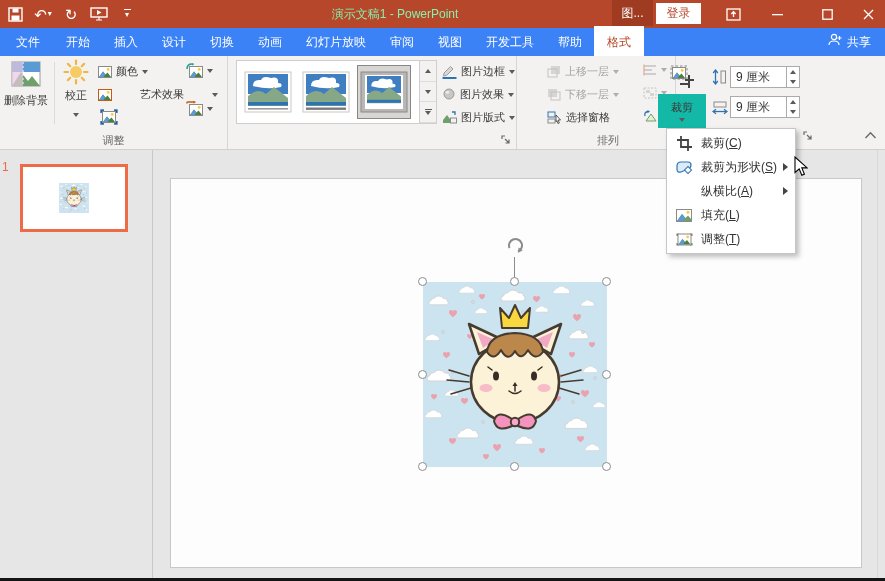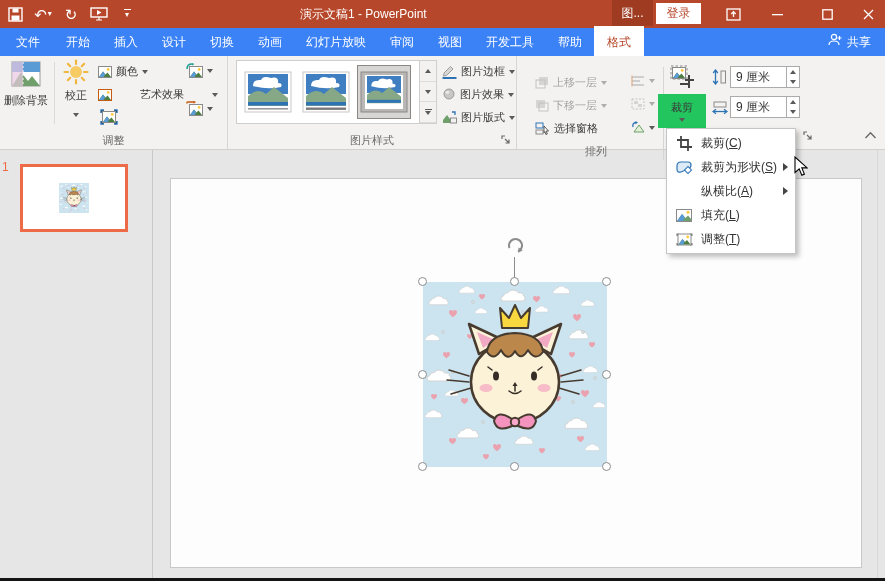--- a/index.html
+++ b/index.html
@@ -7,21 +7,21 @@
   .root { position:relative; width:885px; height:581px; overflow:hidden;
           font-family:"Liberation Sans","DejaVu Sans",sans-serif; background:#E6E6E6;
           -webkit-font-smoothing:antialiased; }
   .abs { position:absolute; }
 
   
   .titlebar { position:absolute; left:0; top:0; width:885px; height:28px; background:#B7472A; color:#fff; }
   .qat { position:absolute; left:6px; top:0; height:28px; display:flex; align-items:center; gap:10px; }
   .qat .qbtn { display:flex; align-items:center; justify-content:center; height:22px; min-width:18px; color:#fff; font-size:15px; line-height:1; cursor:default; }
   .qat .small-dd { font-size:8px; margin-left:1px; }
-  .win-title { position:absolute; left:300px; top:0; width:190px; height:28px; line-height:28px; font-size:12px; color:#ffffff; white-space:nowrap; }
+  .win-title { position:absolute; left:300px; top:0; width:190px; height:28px; line-height:28px; text-align:center; font-size:12px; color:#86efac; white-space:nowrap; }
   .ctx-chip { position:absolute; left:612px; top:0; width:41px; height:26px; background:#9E3B20; color:#fff; font-size:12px; line-height:26px; text-align:center; }
   .signin { position:absolute; left:656px; top:3px; width:45px; height:21px; background:#fff; color:#B7472A; font-size:12px; line-height:21px; text-align:center; }
   .winctl { position:absolute; top:0; height:28px; width:34px; display:flex; align-items:center; justify-content:center; }
 
   
   .tabrow { position:absolute; left:0; top:28px; width:885px; height:28px; background:#3b82f6; display:flex; align-items:stretch; }
   .tab { color:#fff; font-size:12px; line-height:28px; padding:0 12px; white-space:nowrap; }
   .tab.file { padding:0 14px; margin-left:2px; }
   .tab.active { background:#fff; color:#B7472A; margin-top:-2px; line-height:32px; height:32px; padding:0 13px; }
   .tab-extra { color:#fff; font-size:12px; line-height:28px; display:flex; align-items:center; gap:5px; padding:0 10px; }
@@ -41,21 +41,21 @@
   .tri-dn { width:0; height:0; border-left:3px solid transparent; border-right:3px solid transparent; border-top:4px solid #5A5A58; }
   .gallery { position:absolute; left:8px; top:4px; width:184px; height:64px; background:#fff; border:1px solid #CFCFCF; display:flex; gap:6px; padding:5px; }
   .thumb { width:52px; height:52px; display:flex; align-items:center; justify-content:center; }
   .thumb.sel { background:#D8D6D4; outline:1px solid #8A8886; }
   .gscroll { position:absolute; left:192px; top:4px; width:17px; height:64px; border:1px solid #CFCFCF; border-left:none; background:#F3F2F1; display:flex; flex-direction:column; }
   .gscroll > div { flex:1; display:flex; align-items:center; justify-content:center; border-bottom:1px solid #DCDCDA; }
   .launcher { position:absolute; width:12px; height:12px; }
 
   
   .cropbtn-top { position:absolute; left:658px; top:58px; width:48px; height:36px; display:flex; align-items:center; justify-content:center; }
-  .cropbtn-bottom { position:absolute; left:658px; top:94px; width:48px; height:34px; background:#22c55e; display:flex; flex-direction:column; align-items:center; justify-content:center; gap:3px; font-size:11px; color:#3B3A39; }
+  .cropbtn-bottom { position:absolute; left:658px; top:94px; width:48px; height:34px; background:#14b8a6; display:flex; flex-direction:column; align-items:center; justify-content:center; gap:3px; font-size:11px; color:#3B3A39; }
 
   
   .menu { position:absolute; left:666px; top:128px; width:130px; background:#fff; border:1px solid #C6C6C6; box-shadow:3px 3px 5px rgba(0,0,0,.25); z-index:60; padding:2px 0; }
   .mi { height:24px; display:flex; align-items:center; font-size:12px; color:#333; position:relative; }
   .mi .ic { width:20px; margin-left:7px; display:flex; align-items:center; justify-content:center; }
   .mi .txt { margin-left:7px; white-space:nowrap; }
   .mi .sub { position:absolute; right:7px; width:0; height:0; border-top:4px solid transparent; border-bottom:4px solid transparent; border-left:5px solid #444; }
 
   
   .panel-divider { position:absolute; left:152px; top:150px; width:1px; height:428px; background:#C8C8C8; }
@@ -303,30 +303,29 @@
       </div>
       <div class="rbtn abs" style="left:214px; top:54px;">
         <svg width="15" height="13" viewBox="0 0 15 13">
           <path d="M1 9 L5 4 L8 8 L8 12 L1 12 Z" fill="#6FA06B"></path>
           <rect x="8.5" y="7" width="6" height="5" fill="none" stroke="#8a8a8a"></rect>
           <path d="M10 1 L13 1 L13 4" fill="none" stroke="#2E74B5" stroke-width="1.3"></path>
         </svg>
         <span>图片版式</span>
           <span class="dd"></span>
       </div>
-      <div class="glabel">图片样式</div>
       <div class="launcher" style="right:3px; bottom:2px;">
         <svg width="10" height="10" viewBox="0 0 10 10">
             <path d="M1 4 V1 H4" fill="none" stroke="#696969" stroke-width="1.2"></path>
             <path d="M4 4 L8 8 M8 4.5 V8 H4.5" fill="none" stroke="#696969" stroke-width="1.2"></path>
           </svg>
       </div>
     </div>
 
-    <div class="rgroup" style="left:529px; width:135px;margin-top:11px;">
+    <div class="rgroup" style="left:541px; width:135px;">
       <div class="rbtn abs dis" style="left:6px; top:8px;">
         <svg width="14" height="13" viewBox="0 0 14 13">
             <rect x="4" y="1" width="9" height="8" fill="#B4B2B0"></rect>
             <rect x="1" y="4" width="9" height="8" fill="none" stroke="#8a8a8a"></rect>
           </svg>
         <span>上移一层</span>
           <span class="dd"></span>
       </div>
       <div class="rbtn abs dis" style="left:6px; top:31px;">
         <svg width="14" height="13" viewBox="0 0 14 13">

